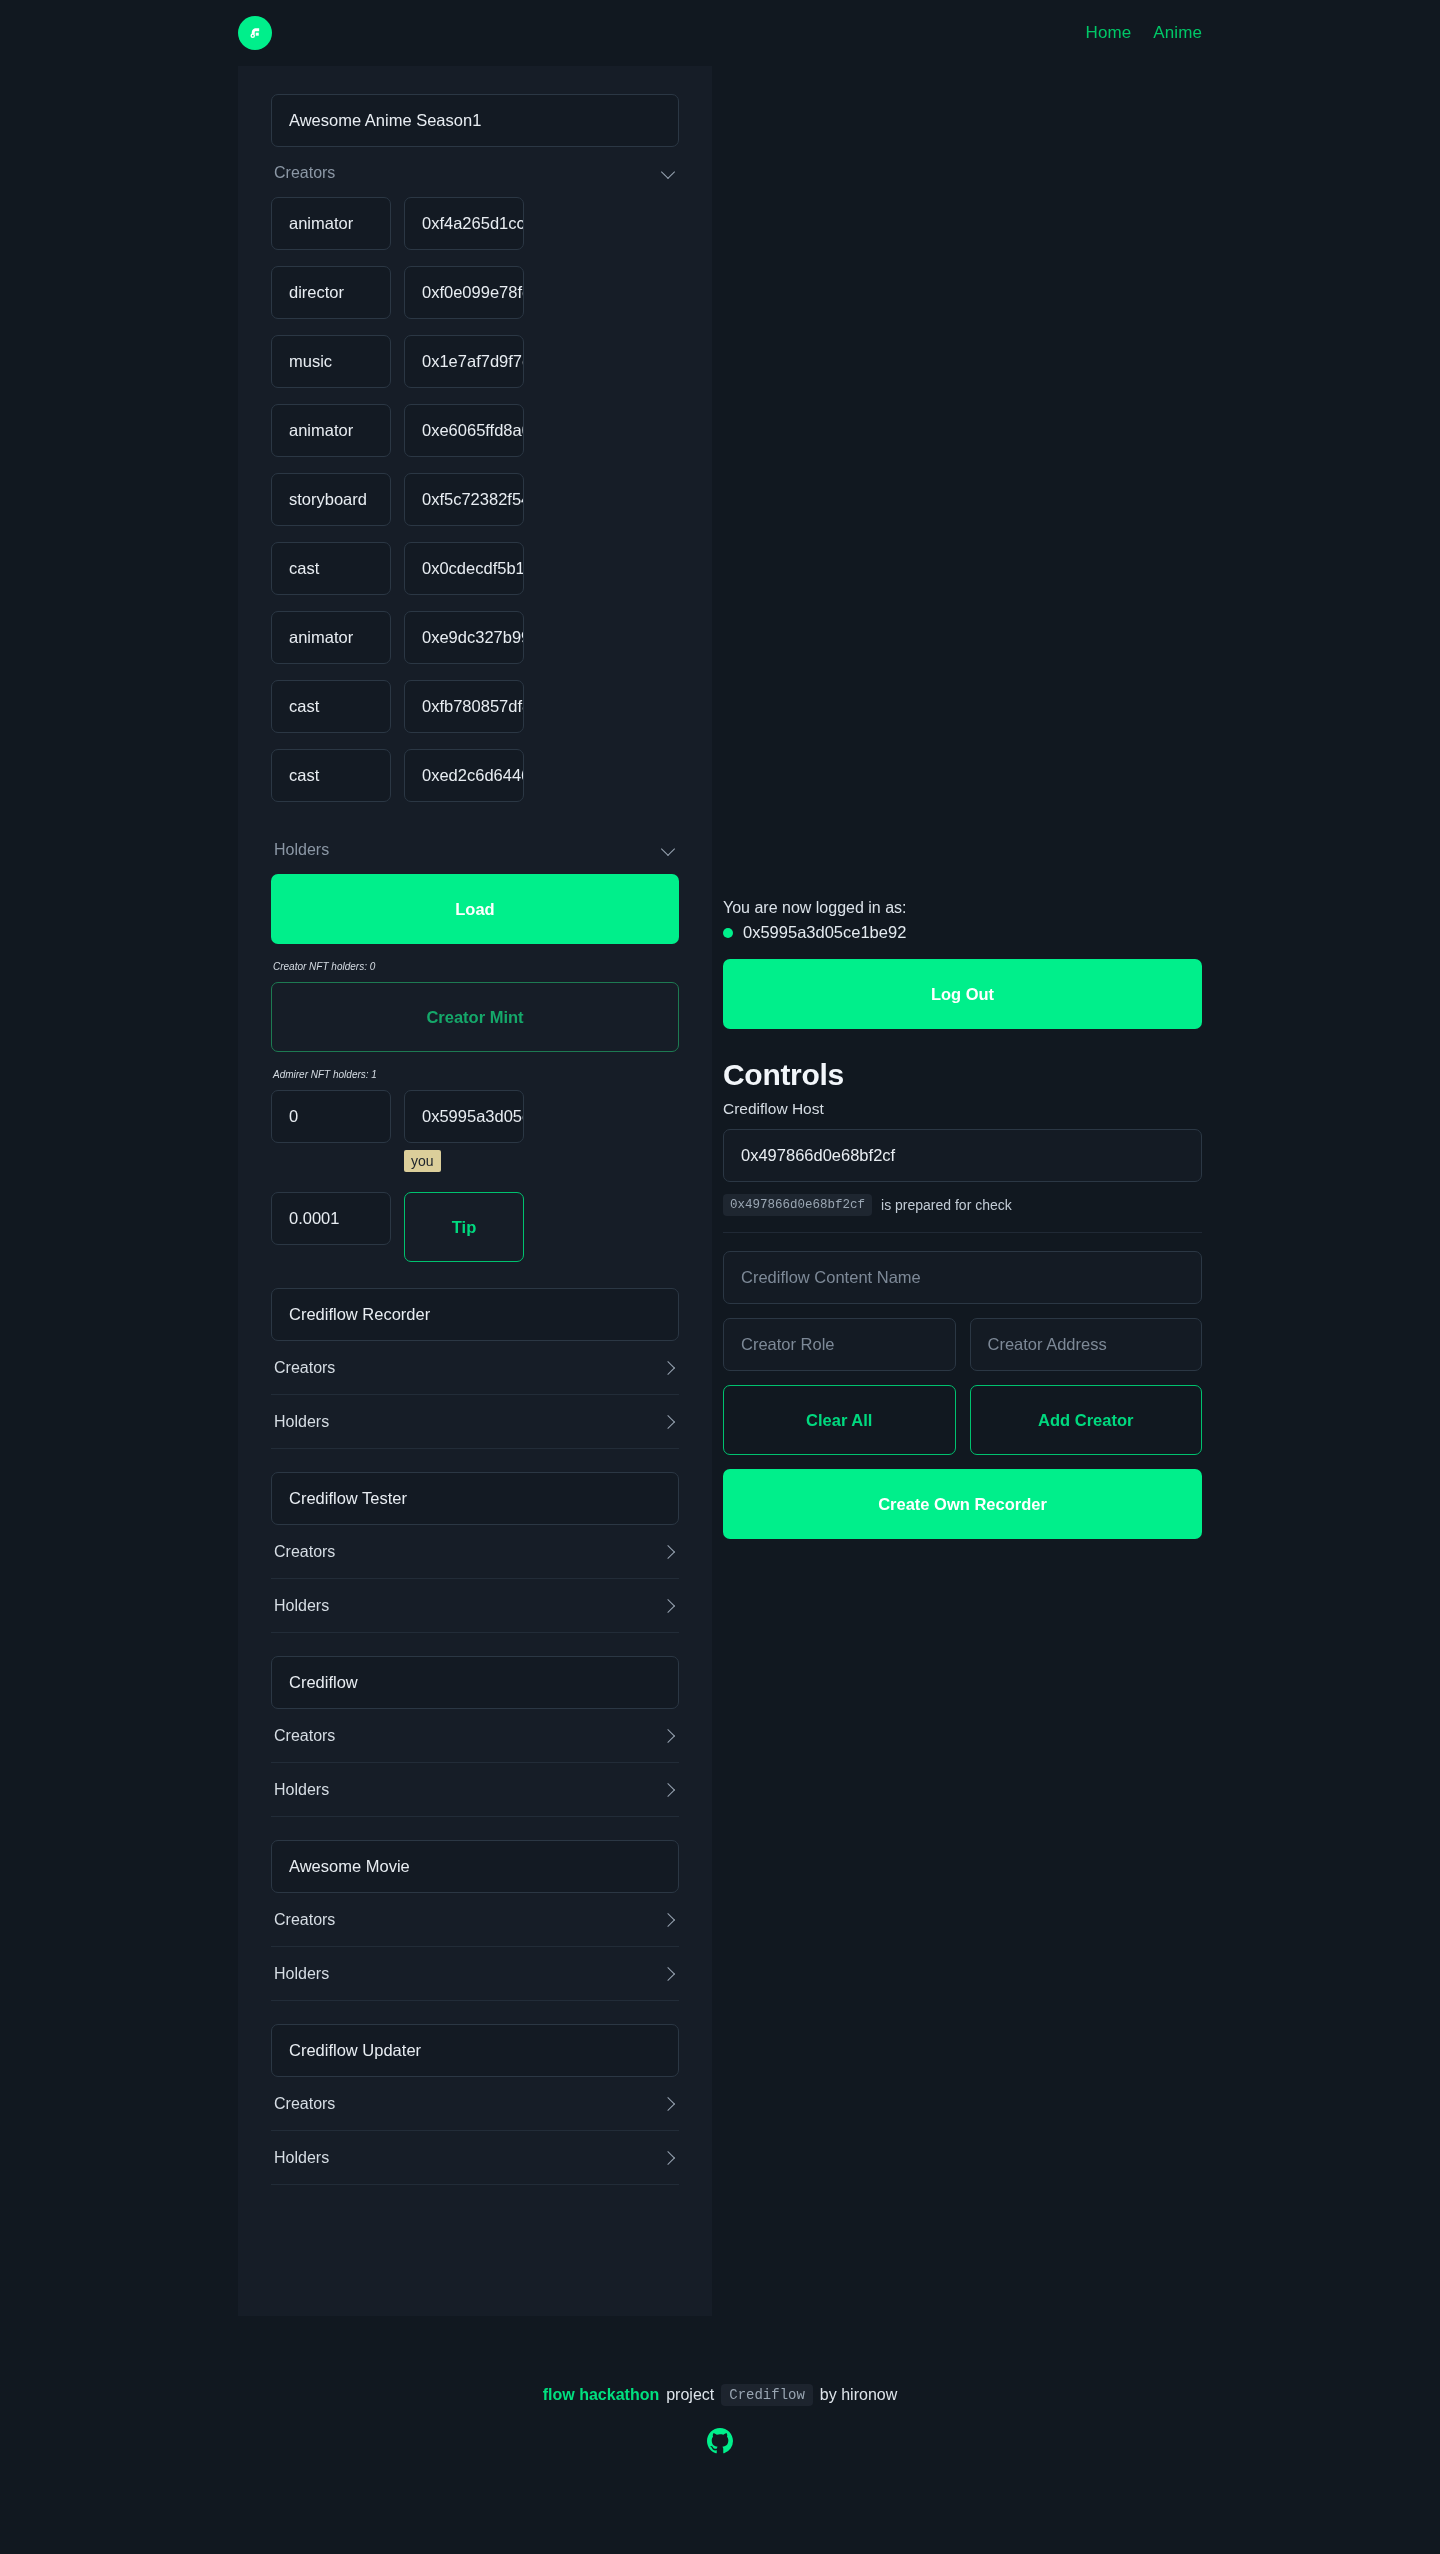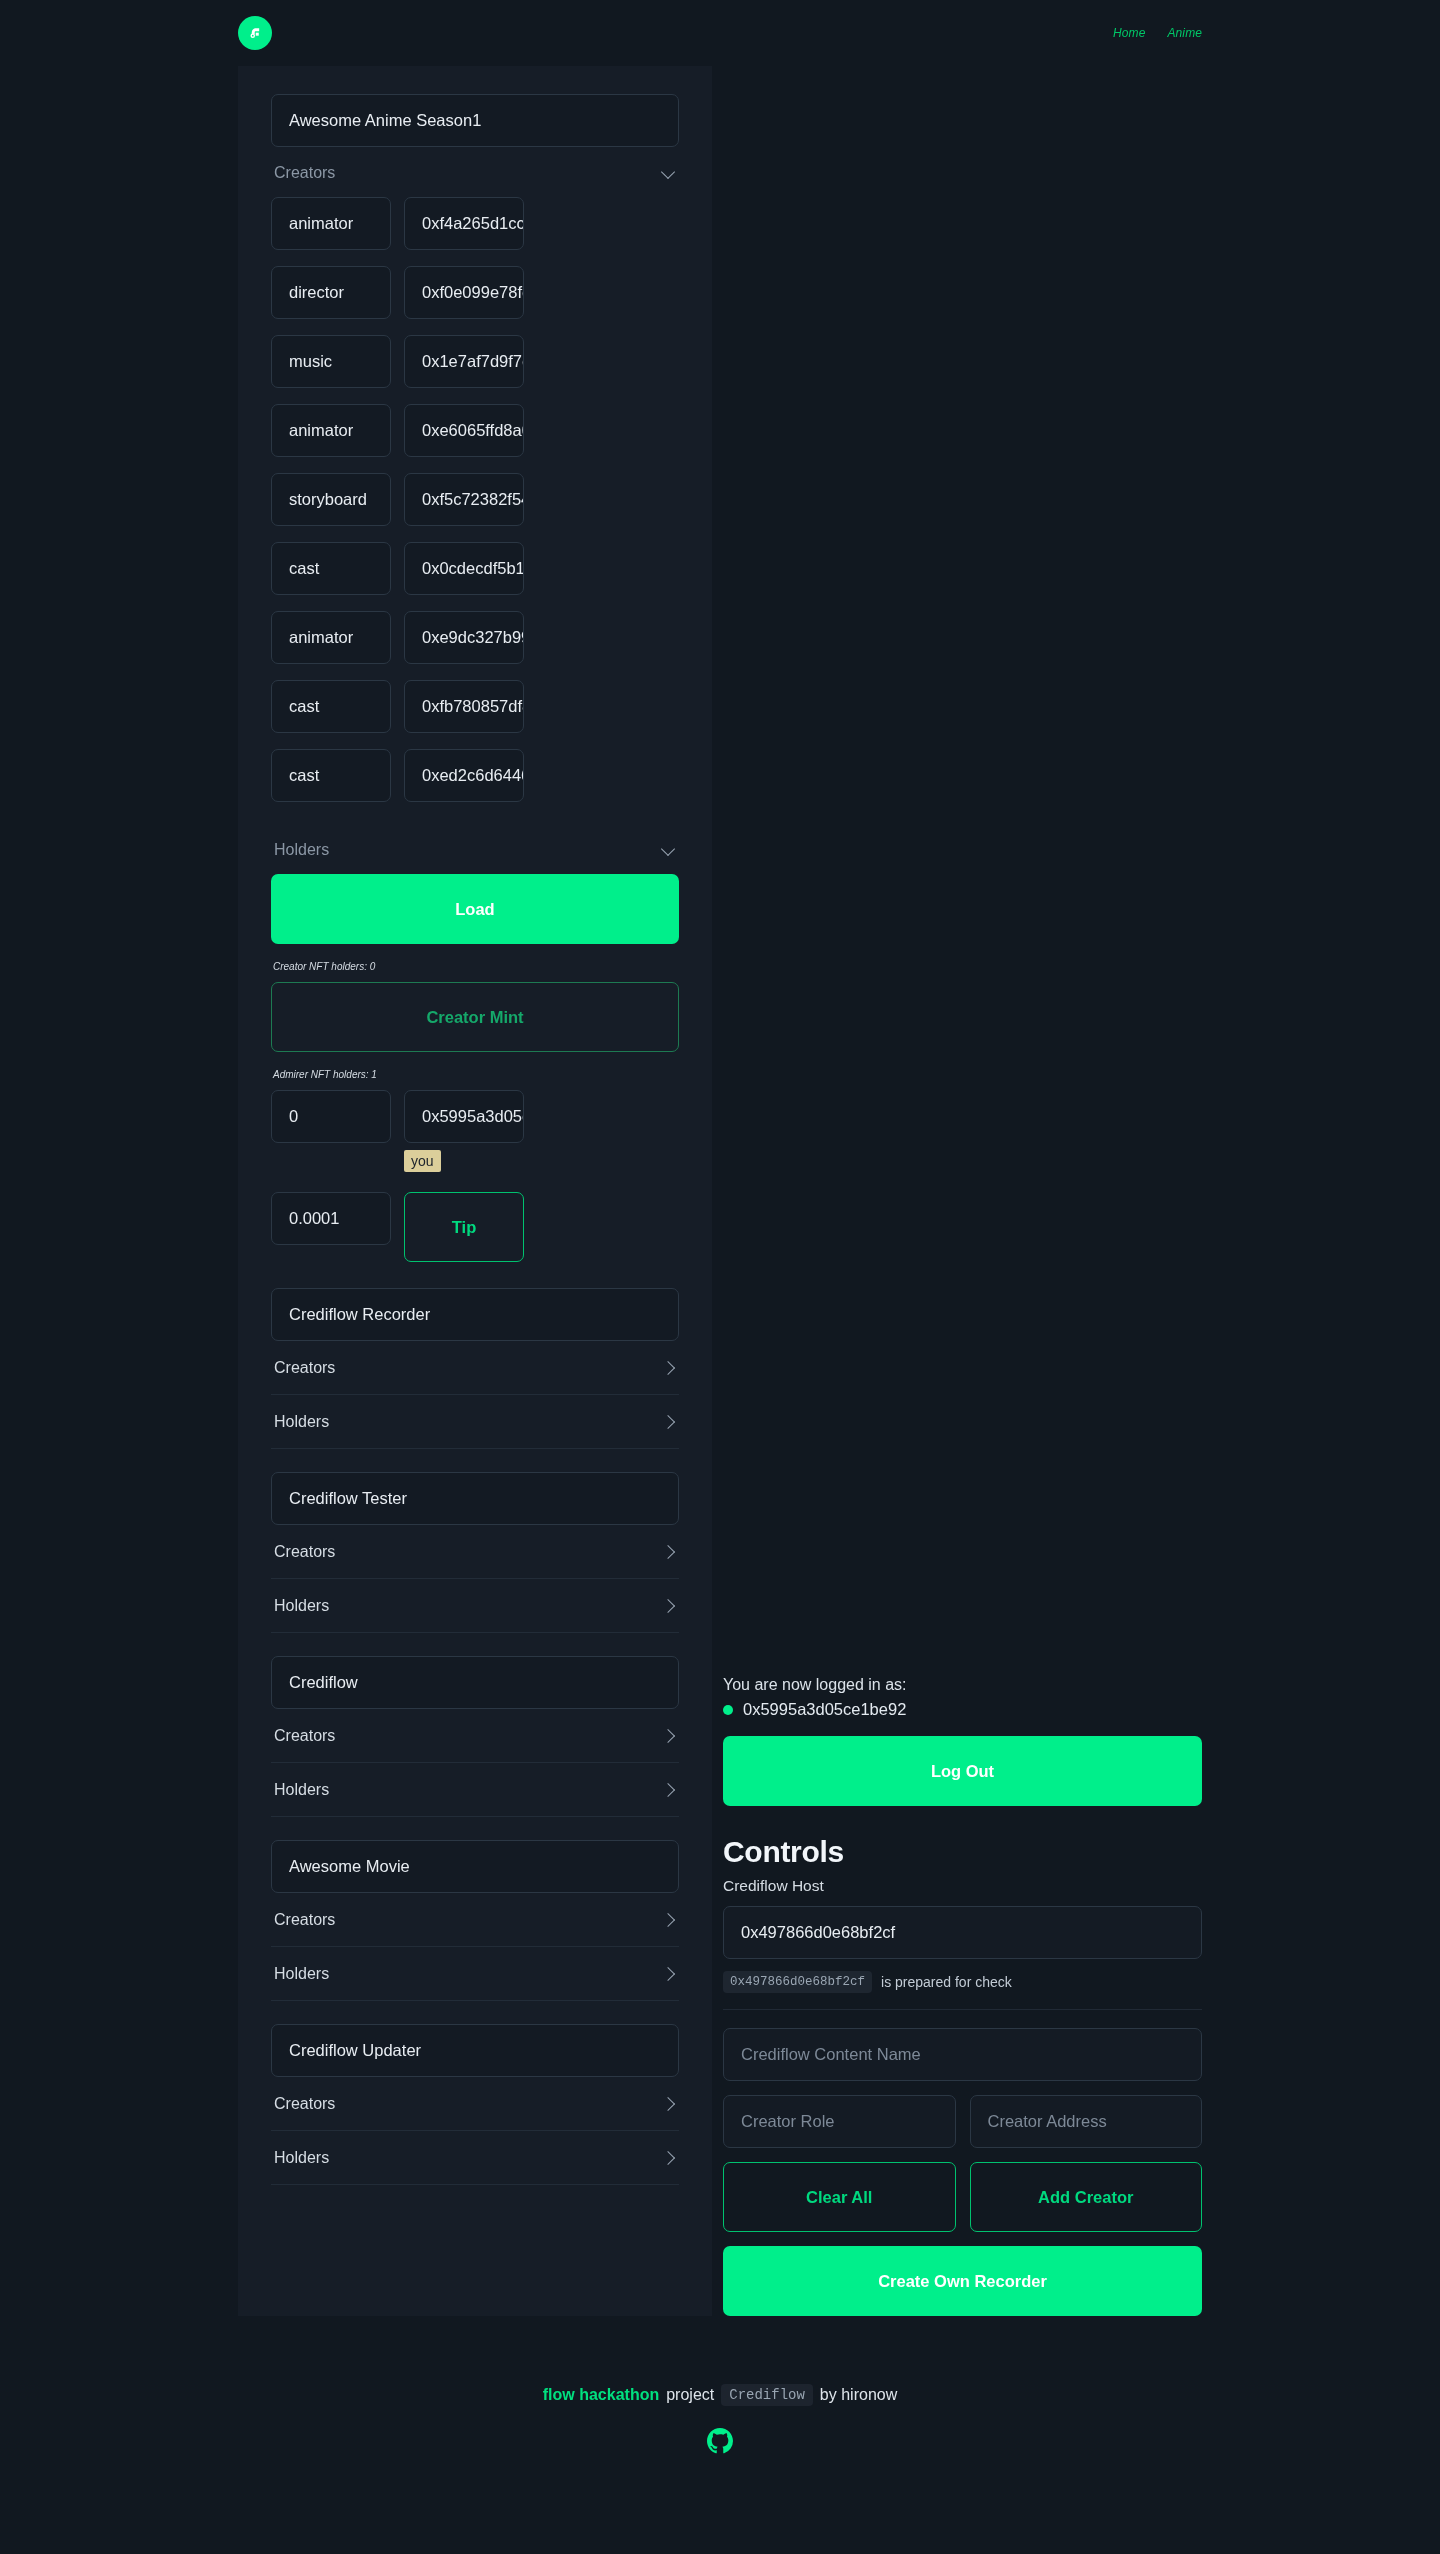--- a/index.html
+++ b/index.html
@@ -22,30 +22,29 @@
   .logo {
     width: 34px; height: 34px;
     border-radius: 50%;
     background: #00ef8b;
     display: flex; align-items: center; justify-content: center;
     flex: 0 0 auto;
   }
   .nav { display: flex; gap: 22px; align-items: center; }
   .nav a {
     color: #00c767;
-    font-size: 12px;
+    font-size: 17px;
     text-decoration: none;
     letter-spacing: 0.1px;
-    font-style: italic;
   }
 
   
   .wrap {
     display: flex;
-    align-items: flex-end;
+    align-items: center;
     padding: 0 238px;
     gap: 0;
   }
 
   
   .left-panel {
     width: 474px;
     flex: 0 0 474px;
     background: #161d27;
     padding: 28px 33px 40px 33px;

